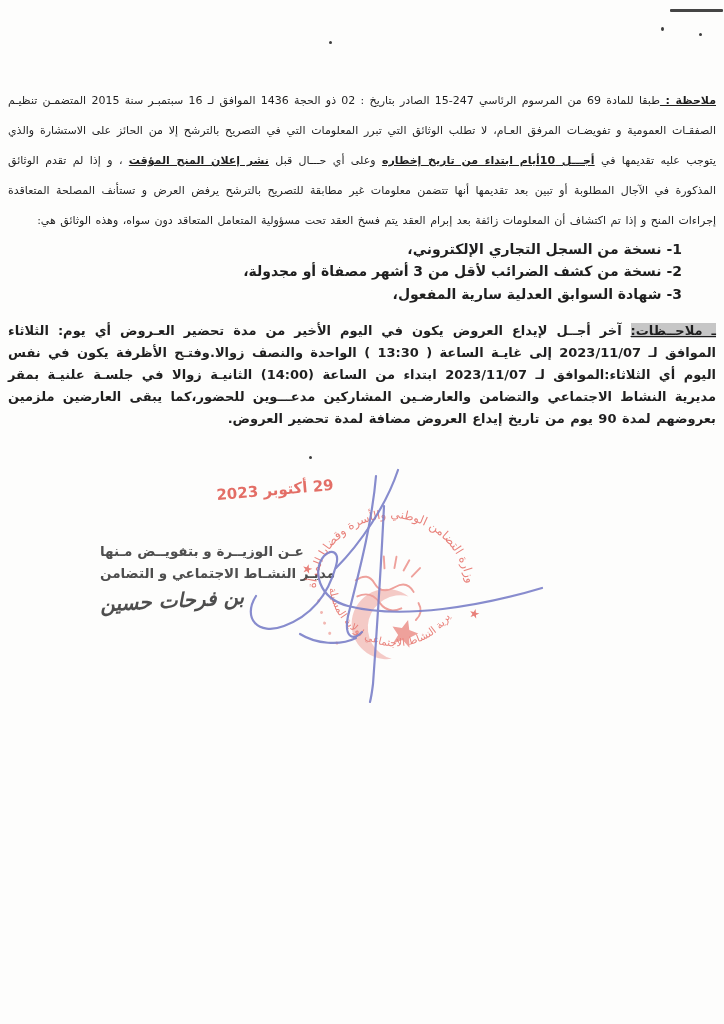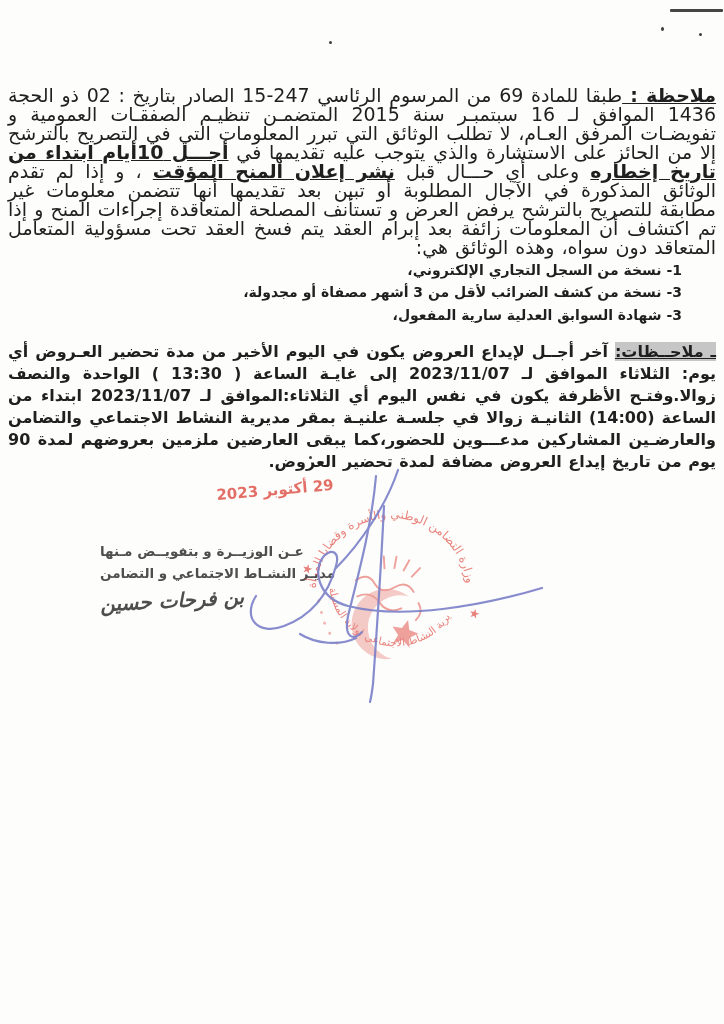--- a/index.html
+++ b/index.html
@@ -18,32 +18,32 @@
   .speck.s1{left:661px;top:27px;width:3px;height:4px;}
   .speck.s2{left:699px;top:33px;width:3px;height:3px;}
   .speck.s3{left:329px;top:41px;width:3px;height:3px;}
   .speck.s4{left:309px;top:456px;width:3px;height:3px;}
   
   .doc-body{
     position:absolute;top:86px;right:8px;left:8px;
     direction:rtl;color:#1f1f1f;
   }
   .para{
-    margin:0;font-size:19px;line-height:19px;
+    margin:0;font-size:11px;line-height:30px;
     text-align:justify;text-justify:inter-word;word-spacing:1px;
   }
   .para .b{font-weight:bold;}
   .para .u{text-decoration:underline;}
   .para .h{background:#c6c6c6;}
   .doc-list{
     margin:2px 34px 13px 0;
     font-weight:bold;font-size:14px;line-height:22.4px;text-align:right;
   }
   .doc-list-item{white-space:nowrap;}
-  .remarks{margin-top:15px;font-size:16px;line-height:22px;}
+  .remarks{margin-top:15px;font-size:13px;line-height:22px;}
   
   .stamp-date{
     position:absolute;left:198px;top:481px;width:154px;
     direction:rtl;text-align:center;
     color:#df564d;font-weight:bold;font-size:15px;letter-spacing:1.5px;
     transform:rotate(-5deg);opacity:.85;
   }
   .delegation{
     position:absolute;left:100px;top:540px;width:240px;
     direction:rtl;text-align:left;
@@ -68,21 +68,21 @@
   <div class="corner-line"></div>
   <div class="speck s1"></div>
   <div class="speck s2"></div>
   <div class="speck s3"></div>
   <div class="speck s4"></div>
 
   <div class="doc-body">
     <p class="para"><span class="b u">ملاحظة : </span><span>طبقا للمادة 69 من المرسوم الرئاسي 247-15 الصادر بتاريخ : 02 ذو الحجة 1436 الموافق لـ 16 سبتمبـر سنة 2015 المتضمـن تنظيـم الصفقـات العمومية و تفويضـات المرفق العـام، لا تطلب الوثائق التي تبرر المعلومات التي في التصريح بالترشح إلا من الحائز على الاستشارة والذي يتوجب عليه تقديمها في </span><span class="b u">أجـــل 10أيام ابتداء من تاريخ إخطاره</span><span> وعلى أي حـــال قبل </span><span class="b u">نشر إعلان المنح المؤقت</span><span> ، و إذا لم تقدم الوثائق المذكورة في الآجال المطلوبة أو تبين بعد تقديمها أنها تتضمن معلومات غير مطابقة للتصريح بالترشح يرفض العرض و تستأنف المصلحة المتعاقدة إجراءات المنح و إذا تم اكتشاف أن المعلومات زائفة بعد إبرام العقد يتم فسخ العقد تحت مسؤولية المتعامل المتعاقد دون سواه، وهذه الوثائق هي:</span></p>
     <div class="doc-list">
         <div class="doc-list-item">1- نسخة من السجل التجاري الإلكتروني،</div>
-        <div class="doc-list-item">3- نسخة من كشف الضرائب لأقل من 3 أشهر مصفاة أو مجدولة،</div>
+        <div class="doc-list-item">2- نسخة من كشف الضرائب لأقل من 3 أشهر مصفاة أو مجدولة،</div>
         <div class="doc-list-item">3- شهادة السوابق العدلية سارية المفعول،</div>
       </div>
     <p class="para remarks"><span class="b u h">ـ ملاحــظات:</span><span class="b"> آخر أجــل لإيداع العروض يكون في اليوم الأخير من مدة تحضير العـروض أي يوم: الثلاثاء الموافق لـ 2023/11/07 إلى غايـة الساعة ( 13:30 ) الواحدة والنصف زوالا.وفتـح الأظرفة يكون في نفس اليوم أي الثلاثاء:الموافق لـ 2023/11/07 ابتداء من الساعة (14:00) الثانيـة زوالا في جلسـة علنيـة بمقر مديرية النشاط الاجتماعي والتضامن والعارضـين المشاركين مدعـــوين للحضور،كما يبقى العارضين ملزمين بعروضهم لمدة 90 يوم من تاريخ إيداع العروض مضافة لمدة تحضير العروض.</span></p>
   </div>
 
   <div class="stamp-date">29 أكتوبر 2023</div>
 
   <div class="delegation">
     <div class="st-line">عـن الوزيــرة و بتفويــض مـنها</div>
     <div class="st-line">مديـر النشـاط الاجتماعي و التضامن</div>

